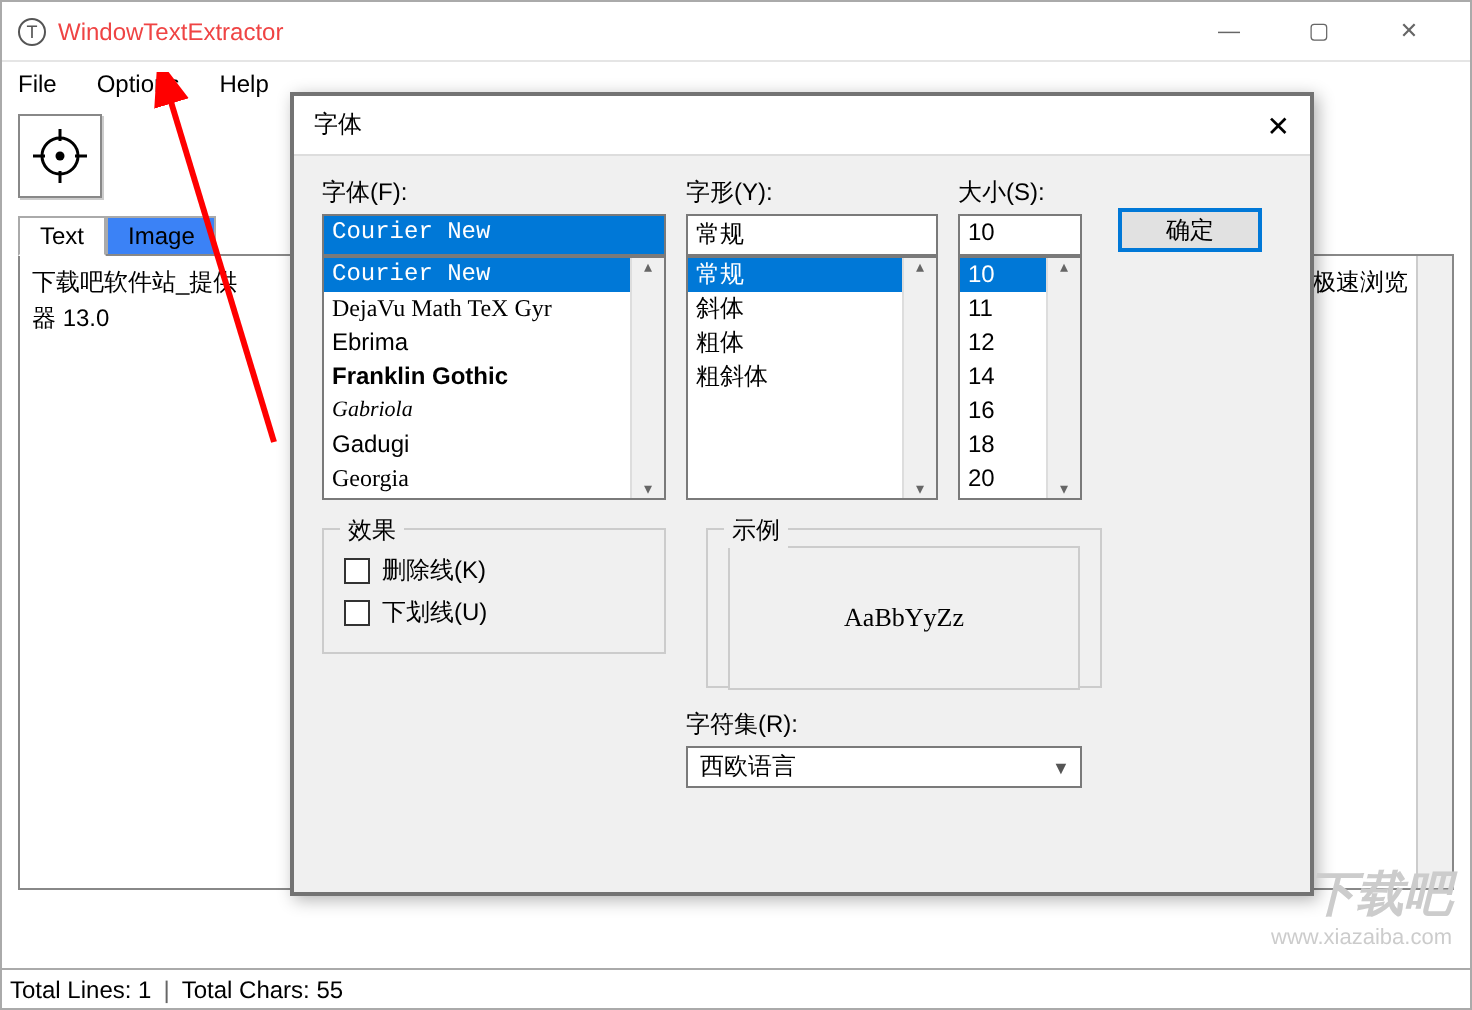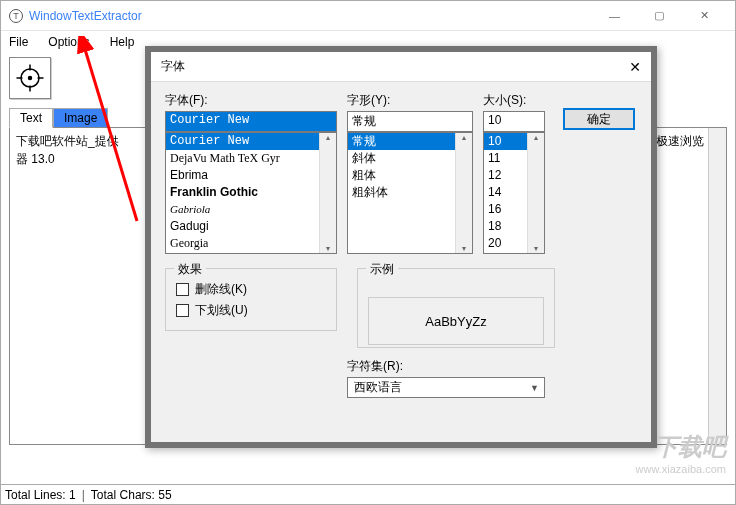--- a/index.html
+++ b/index.html
@@ -2,21 +2,21 @@
 <html><head>
 <meta charset="utf-8">
 <style>
   * { box-sizing: border-box; margin: 0; padding: 0; font-family: "Segoe UI", Tahoma, sans-serif; }
   body { background: #fff; width: 736px; height: 505px; position: relative; overflow: hidden; }
   
   
   .main-window { width: 736px; height: 505px; border: 1px solid #aaa; background: #fff; position: absolute; }
   .title-bar { height: 30px; background: #fff; display: flex; align-items: center; padding: 0 8px; border-bottom: 1px solid #e5e5e5; }
   .title-icon { width: 14px; height: 14px; border: 1.5px solid #555; border-radius: 50%; margin-right: 6px; display: flex; align-items: center; justify-content: center; font-size: 9px; color: #555; }
-  .title-text { font-size: 12px; color: #3b82f6; flex: 1; }
+  .title-text { font-size: 12px; color: #ef4444; flex: 1; }
   .win-controls { display: flex; }
   .win-btn { width: 45px; height: 30px; display: flex; align-items: center; justify-content: center; font-size: 11px; color: #666; }
   
   .menubar { height: 22px; display: flex; align-items: center; padding: 0 8px; font-size: 12px; gap: 20px; }
   .menubar span { color: #000; }
   
   .toolbar { height: 54px; padding: 4px 8px; display: flex; align-items: flex-start; gap: 6px; }
   .target-icon { width: 42px; height: 42px; border: 1px solid #888; background: #fff; display: flex; align-items: center; justify-content: center; box-shadow: 1px 1px 0 #ccc; }
   .target-icon svg { width: 30px; height: 30px; }
   
@@ -25,21 +25,21 @@
   .tab.active { border-bottom: 1px solid #fff; z-index: 2; }
   .tab.inactive { background: #3b82f6; }
   
   .content-box { margin: 0 8px 6px 8px; border: 1px solid #888; height: 318px; padding: 4px 6px; font-size: 12px; line-height: 1.5; position: relative; }
   .content-box::after { content: ''; position: absolute; right: 0; top: 0; bottom: 0; width: 17px; background: #f0f0f0; border-left: 1px solid #ccc; }
   
   .status-bar { position: absolute; bottom: 0; left: 0; right: 0; height: 20px; border-top: 1px solid #aaa; display: flex; align-items: center; font-size: 12px; padding: 0 4px; }
   .status-bar .sep { margin: 0 6px; color: #666; }
   
   
-  .font-dialog { position: absolute; left: 145px; top: 46px; width: 512px; height: 402px; background: #f0f0f0; border: 6px solid #737373; box-shadow: 2px 2px 8px rgba(0,0,0,0.3); }
+  .font-dialog { position: absolute; left: 145px; top: 46px; width: 512px; height: 402px; background: #f0f0f0; border: 2px solid #737373; box-shadow: 2px 2px 8px rgba(0,0,0,0.3); }
   .dlg-title { height: 30px; display: flex; align-items: center; justify-content: space-between; padding: 0 10px; font-size: 12px; background: #fff; border-bottom: 1px solid #ddd; }
   .dlg-close { font-size: 14px; font-family: Arial; }
   .dlg-body { padding: 10px 14px; font-size: 12px; }
   
   .font-row { display: flex; gap: 10px; }
   .font-col { display: flex; flex-direction: column; }
   .col-label { margin-bottom: 2px; }
   
   .text-input { border: 1px solid #7a7a7a; background: #fff; height: 21px; padding: 1px 4px; font-size: 12px; }
   .text-input.sel { background: #0078d7; color: #fff; }
@@ -52,21 +52,21 @@
   .listbox .sbar::after { content: '▾'; position: absolute; bottom: 0; left: 0; right: 0; text-align: center; font-size: 8px; color: #666; }
   
   .dlg-btn { width: 72px; height: 22px; border: 1px solid #888; background: #e1e1e1; font-size: 12px; margin-bottom: 6px; display: flex; align-items: center; justify-content: center; }
   .dlg-btn.primary { border: 2px solid #0078d7; }
   
   .groupbox { border: 1px solid #ccc; padding: 8px 10px 10px 10px; margin-top: 8px; position: relative; }
   .groupbox .legend { position: absolute; top: -8px; left: 8px; background: #f0f0f0; padding: 0 4px; font-size: 12px; }
   .checkbox-row { display: flex; align-items: center; gap: 6px; margin: 4px 0; font-size: 12px; }
   .chk { width: 13px; height: 13px; border: 1px solid #333; background: #fff; }
   
-  .sample-box { border: 1px solid #ccc; height: 48px; display: flex; align-items: center; justify-content: center; font-family: Liberation Sans, sans-serif; font-size: 13px; margin-top: 24px; background: #f0f0f0; }
+  .sample-box { border: 1px solid #ccc; height: 72px; display: flex; align-items: center; justify-content: center; font-family: Liberation Serif, serif; font-size: 13px; margin-top: 4px; background: #f0f0f0; }
   
   .dropdown { border: 1px solid #7a7a7a; background: #fff; height: 21px; display: flex; align-items: center; justify-content: space-between; padding: 0 2px 0 6px; font-size: 12px; }
   .dropdown .arrow { width: 15px; text-align: center; font-size: 9px; color: #555; }
   
   
   .red-arrow { position: absolute; pointer-events: none; }
   
   
   .watermark { position: absolute; right: 10px; bottom: 30px; color: #ccc; font-size: 11px; text-align: right; }
   .watermark .logo { font-size: 24px; font-weight: bold; font-style: italic; }

